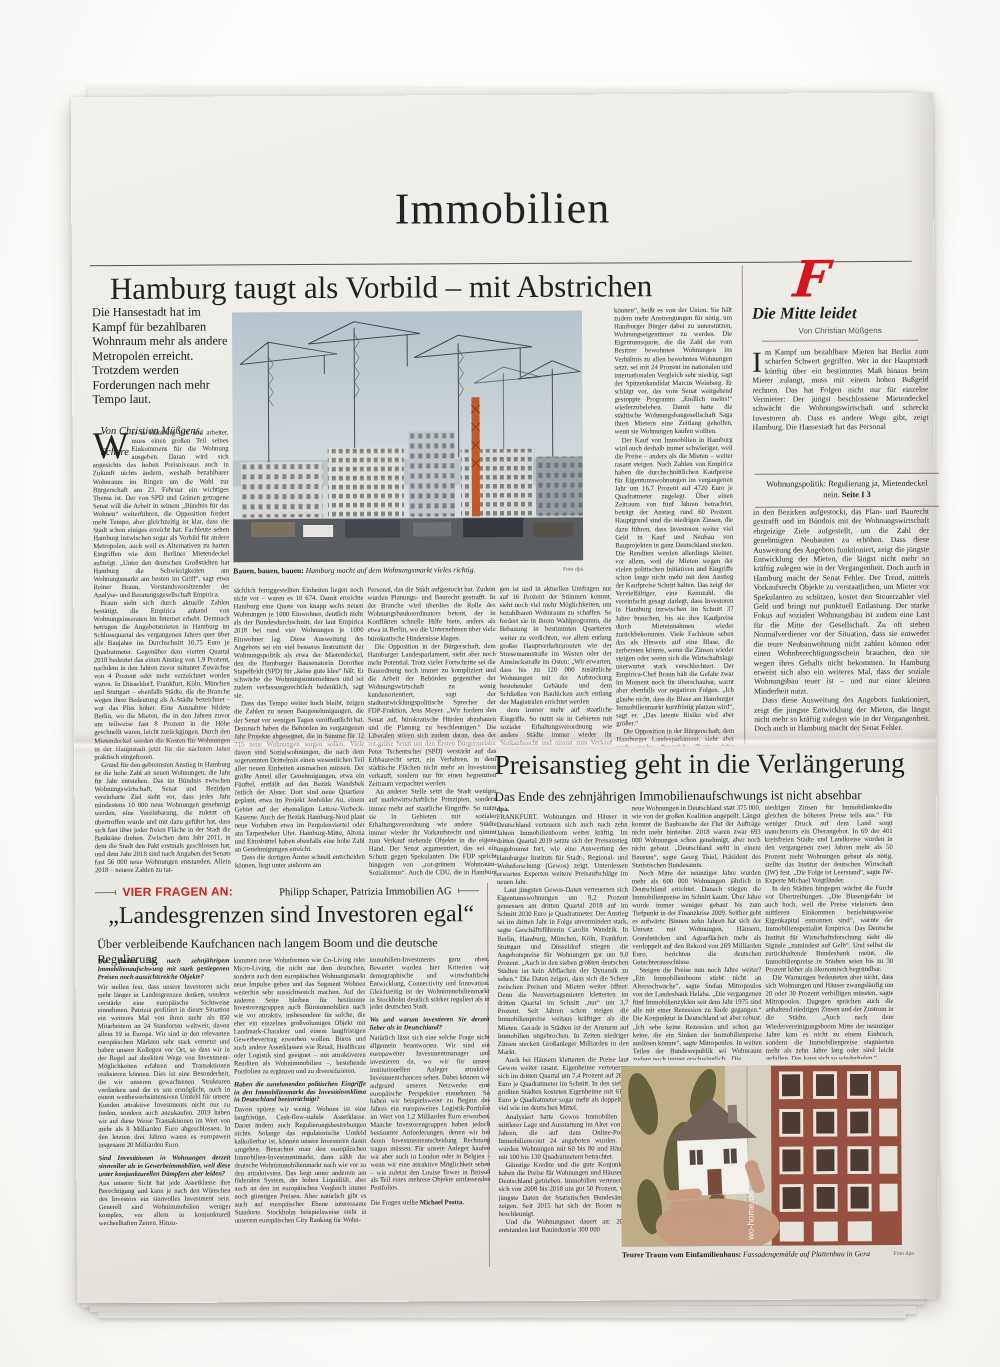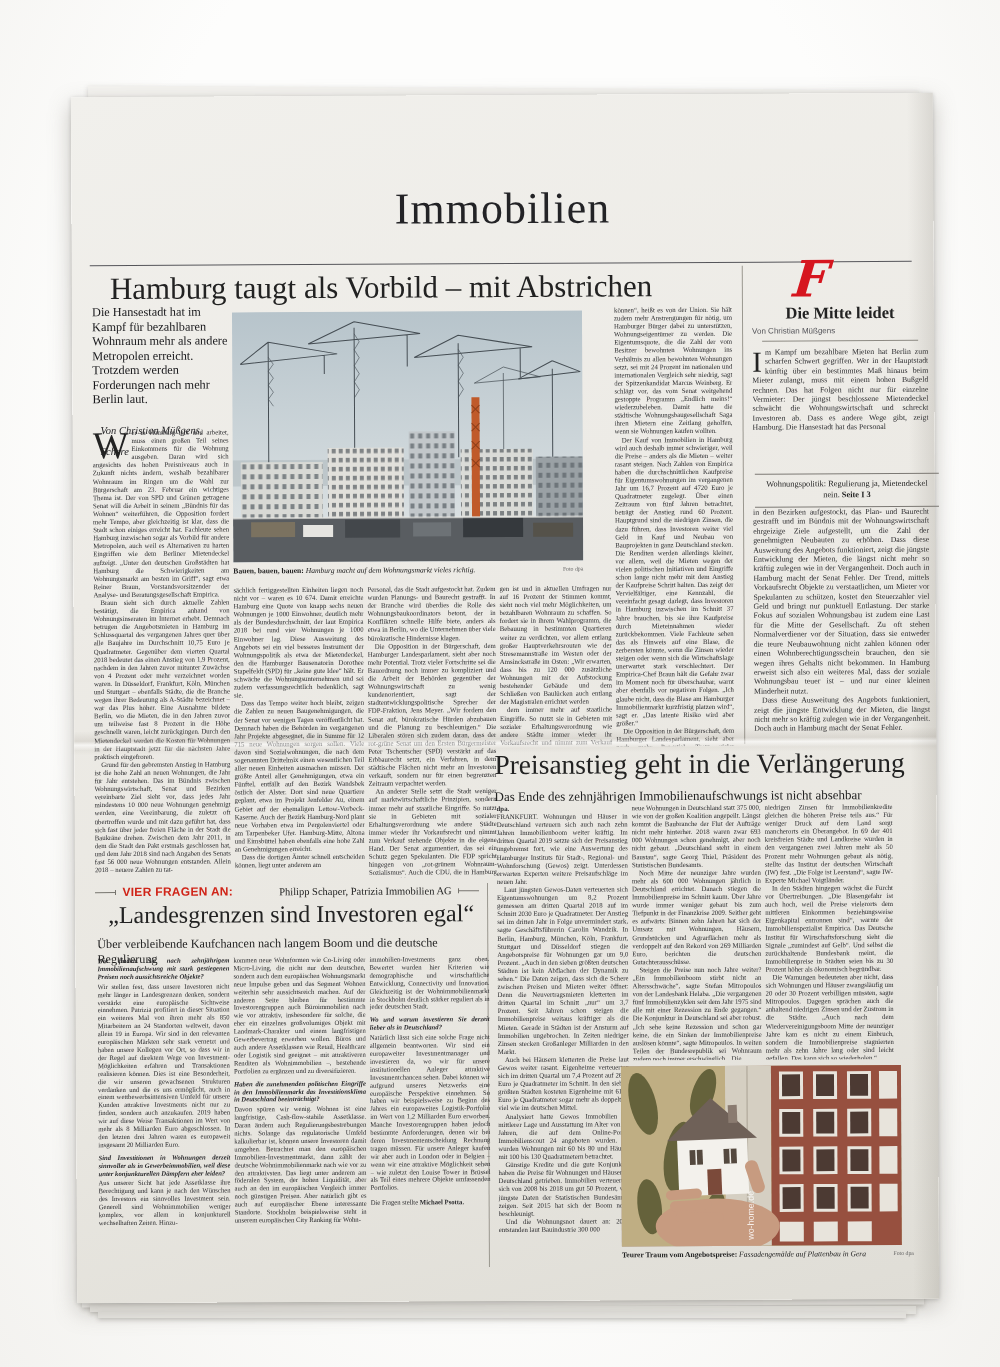--- a/index.html
+++ b/index.html
@@ -65,22 +65,22 @@
   .caption1{left:160px;top:470px;width:350px;}
   .cap-b{font-weight:bold;}
   .cap-i{font-style:italic;}
   .cap-credit{float:right;font-size:5.8px;color:#666;margin-top:1px;}
 
   .vrule{width:1px;background:#9a978f;}
   .vrule-a{left:670px;top:172px;height:478px;}
   .vrule-b{left:412px;top:788px;height:384px;}
 
   
-  .sb-title{left:680px;top:210px;width:176px;text-align:center;font-size:16.5px;font-weight:bold;color:#222;}
-  .sb-byline{left:680px;top:233px;width:176px;text-align:left;font-size:8px;color:#55555a;
+  .sb-title{left:680px;top:210px;width:176px;font-size:16.5px;font-weight:bold;color:#222;font-style:italic;}
+  .sb-byline{left:680px;top:233px;width:176px;text-align:center;font-size:8px;color:#55555a;
     font-family:"Liberation Sans","DejaVu Sans",sans-serif;}
   .sb-rule{left:690px;top:247px;width:156px;height:1px;background:#8d8a83;}
   .sb-body{font-size:7.8px;line-height:9.4px;text-align:justify;color:#2b2b2e;overflow:hidden;hyphens:auto;overflow-wrap:break-word;}
   .sb-body p{margin:0;text-indent:8px;}
   .sb-body p:first-child{text-indent:0;}
   .sb-body1{left:680px;top:254px;width:176px;height:120px;}
   .sb-box{left:682px;top:380px;width:172px;border-top:1px solid #7c7974;border-bottom:1px solid #7c7974;
     padding:5px 6px;text-align:center;font-size:8.4px;line-height:1.3;color:#222;}
   .sb-body2{left:680px;top:414px;width:176px;height:232px;}
 
@@ -128,21 +128,21 @@
   <div class="stack stack3"></div>
 
   <div class="paper">
 
     <div class="abs masthead">Immobilien</div>
     <div class="abs mast-rule"></div>
 
     <div class="abs headline1">Hamburg taugt als Vorbild – mit Abstrichen</div>
     <div class="abs flogo"><span>F</span></div>
 
-    <div class="abs lead">Die Hansestadt hat im Kampf für bezahlbaren Wohnraum mehr als andere Metropolen erreicht. Trotzdem werden Forderungen nach mehr Berlin laut.</div>
+    <div class="abs lead">Die Hansestadt hat im Kampf für bezahlbaren Wohnraum mehr als andere Metropolen erreicht. Trotzdem werden Forderungen nach mehr Tempo laut.</div>
     <div class="abs byline1">
         <p>Von Christian Müßgens,</p>
         <p>Schere</p>
       </div>
 
     <div class="abs photo1">
       <svg viewBox="0 0 350 250" preserveAspectRatio="none">
         <defs>
           <linearGradient id="skyg" x1="0" y1="0" x2="0" y2="1">
             <stop offset="0" stop-color="#b7c4cb"></stop>
@@ -336,21 +336,21 @@
           <rect x="44" y="126" width="36" height="10" rx="5" transform="rotate(-4 44 126)"></rect>
           <rect x="48" y="137" width="42" height="10" rx="5" transform="rotate(-3 48 137)"></rect>
           <rect x="54" y="148" width="48" height="10" rx="5"></rect>
           <rect x="122" y="98" width="13" height="34" rx="6" transform="rotate(-18 122 98)"></rect>
         </g>
         <text transform="translate(132,176) rotate(-90)" fill="#ffffff" opacity=".85" font-size="9" font-family="Liberation Sans, sans-serif">wo-home.de</text>
       </svg>
     </div>
     <div class="abs caption caption2">
       <span class="cap-credit">Foto dpa</span>
-      <span class="cap-b">Teurer Traum vom Angebotspreise:</span><span class="cap-i"> Fassadengemälde auf Plattenbau in Gera</span>
+      <span class="cap-b">Teurer Traum vom Einfamilienhaus:</span><span class="cap-i"> Fassadengemälde auf Plattenbau in Gera</span>
     </div>
 
     <div class="abs vrule vrule-b"></div>
 
     <div class="abs kicker">
       <span class="krule left"></span>
       <span class="klabel">VIER FRAGEN AN:</span>
       <span class="kname">Philipp Schaper, Patrizia Immobilien AG</span>
       <span class="krule right"></span>
     </div>

